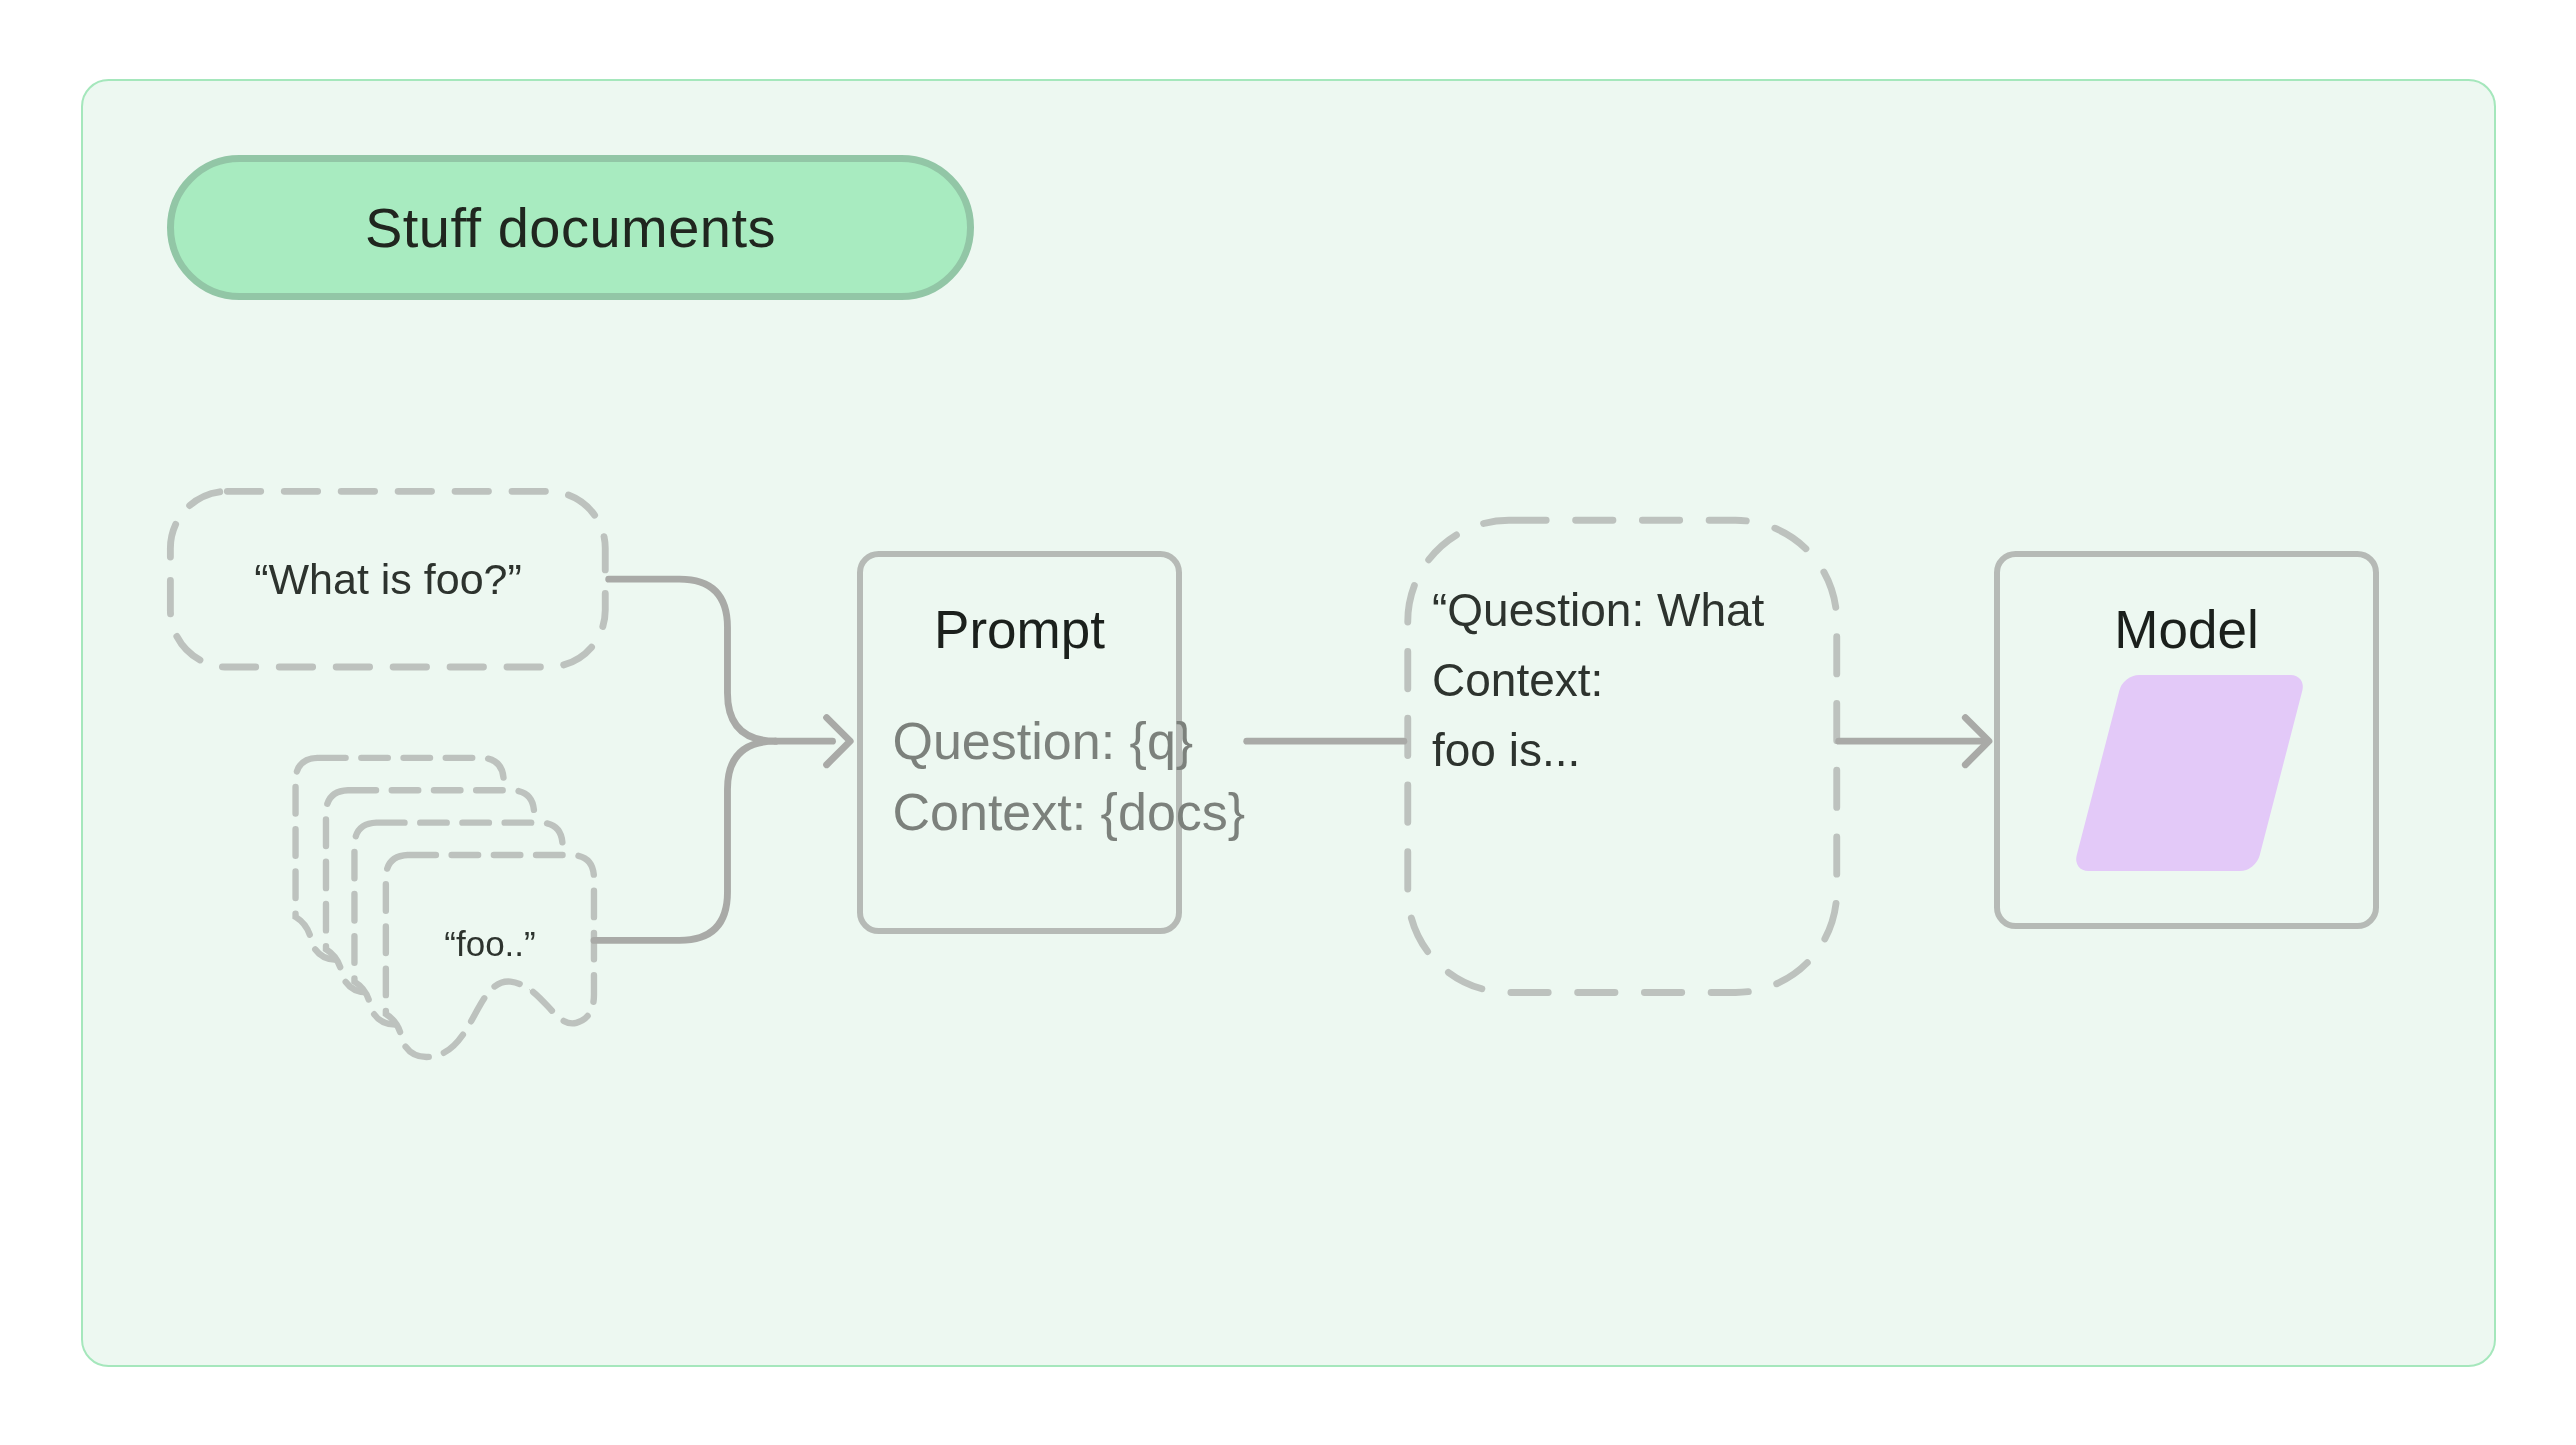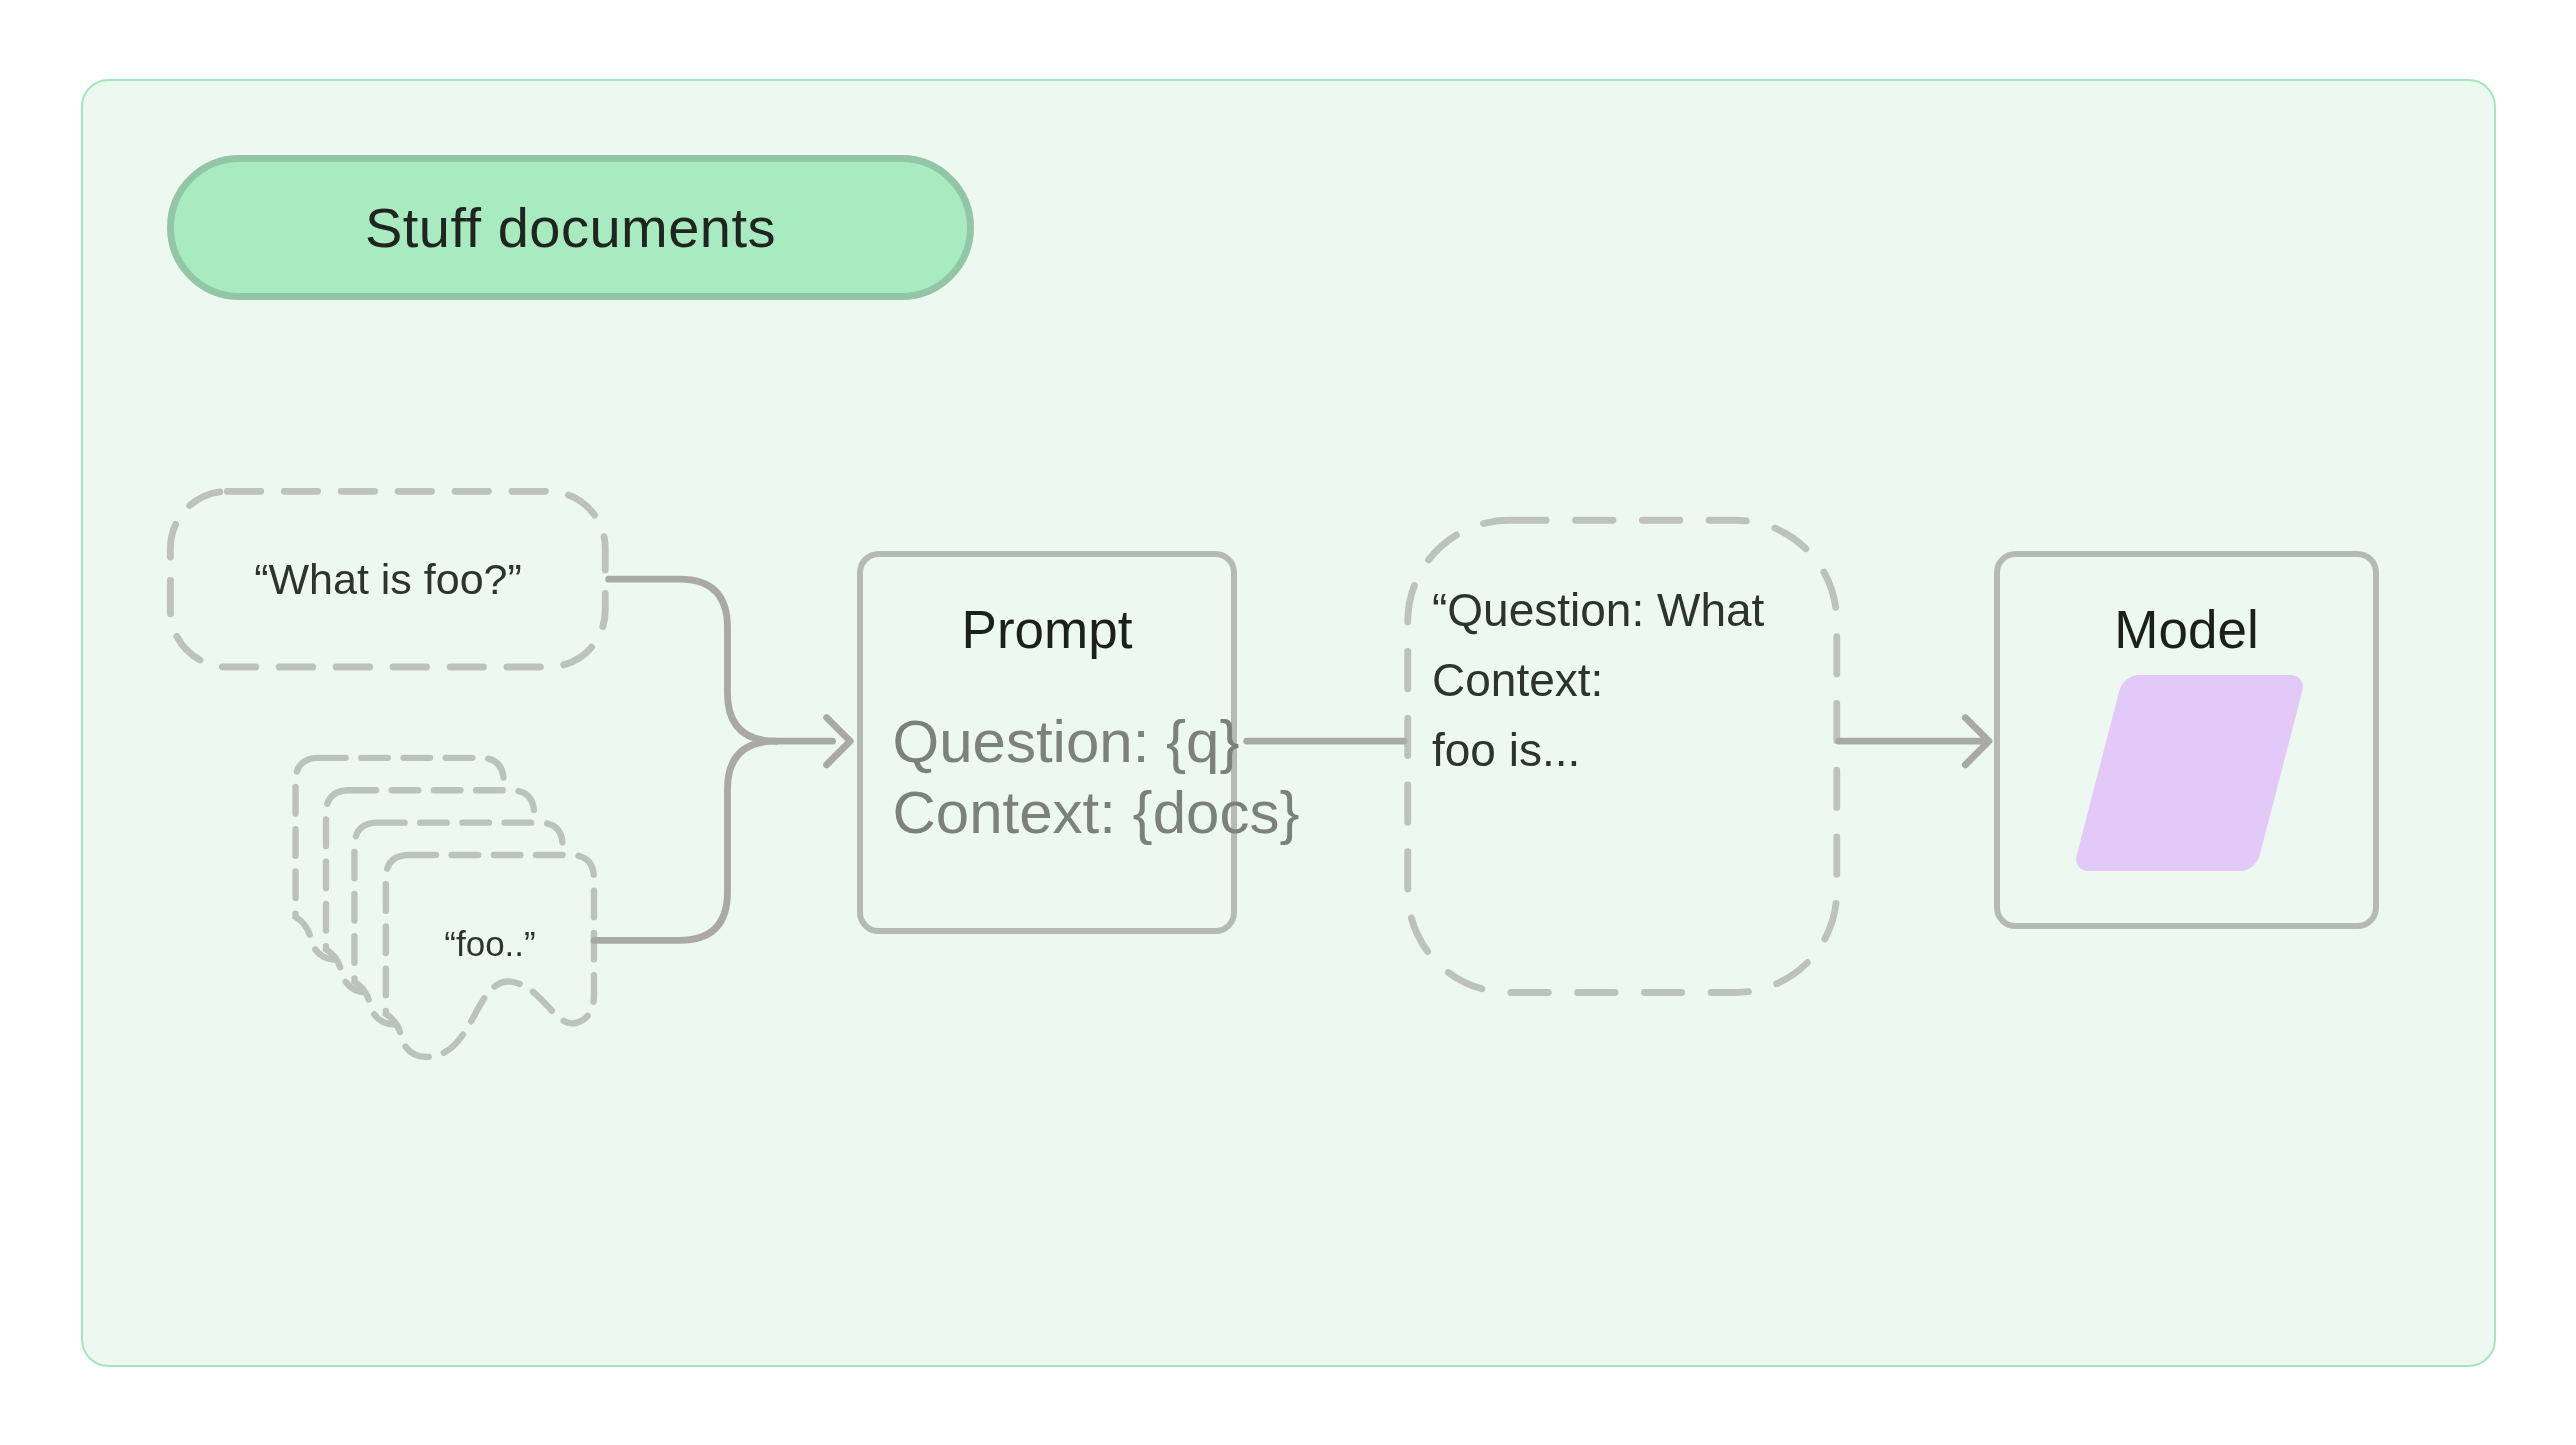--- a/index.html
+++ b/index.html
@@ -26,29 +26,29 @@
   }
   .doc-label{
     position:absolute;left:386px;top:909px;width:208px;height:69px;
     display:flex;align-items:center;justify-content:center;
     font-size:35px;color:#2d332e;
   }
   .node{
     position:absolute;background:#edf8f1;border:6.9px solid #b6bab6;
     border-radius:21.6px;box-sizing:border-box;
   }
-  .node.prompt{left:857px;top:551px;width:380px;height:383px;}
+  .node.prompt{left:857px;top:551px;width:325px;height:383px;}
   .node.model{left:1994px;top:551px;width:385px;height:378px;}
   .node-title{
     position:absolute;left:0;top:42px;width:100%;text-align:center;
     font-size:53px;color:#1b201c;
   }
   .prompt-body{
     position:absolute;left:29.5px;top:149px;width:334px;
-    font-size:60px;line-height:71px;color:#7c817c;white-space:nowrap;
+    font-size:52px;line-height:71px;color:#7c817c;white-space:nowrap;
   }
   .stuffed-text{
     position:absolute;left:1432px;top:575px;width:393px;
     font-size:46px;line-height:70px;color:#2d332e;white-space:nowrap;
   }
   .parallelogram{
     position:absolute;left:98px;top:118px;width:183px;height:196px;
     background:#e3c9f8;border-radius:15.7px;transform:skewX(-14.5deg);
   }
 </style>

